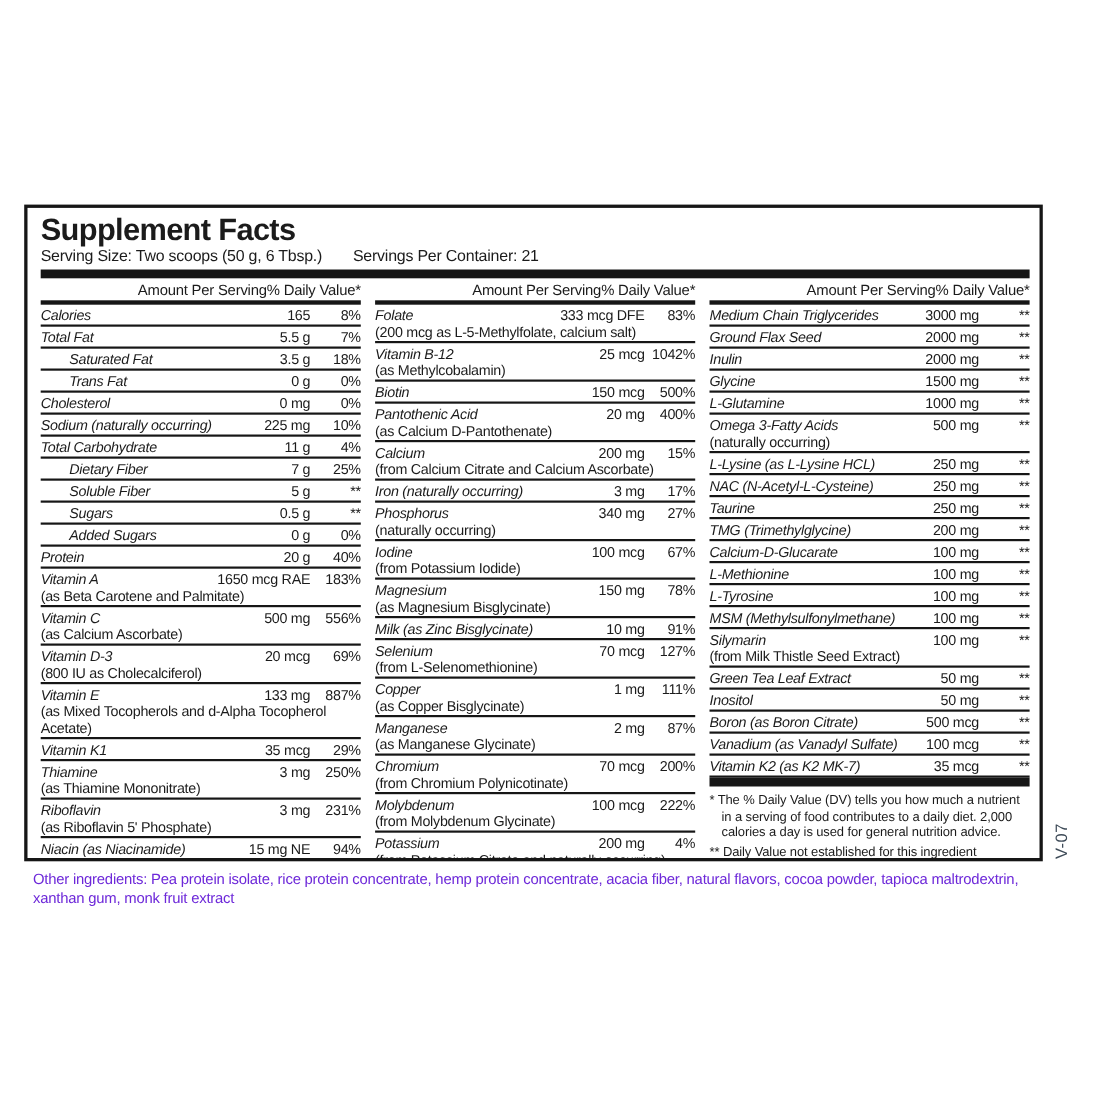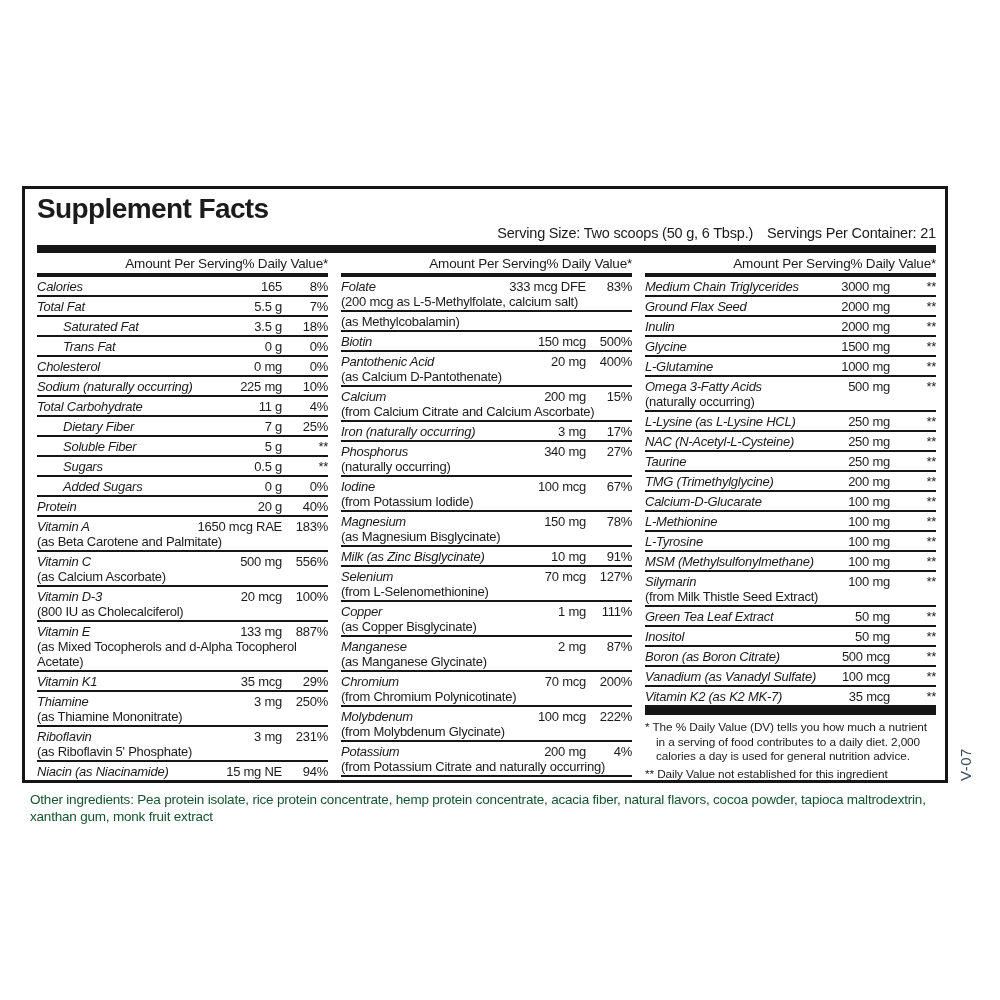--- a/index.html
+++ b/index.html
@@ -2,39 +2,39 @@
 <html><head>
 <meta charset="utf-8">
 <style>
   html,body{margin:0;padding:0;background:#fff;}
   .canvas{position:relative;width:1000px;height:1000px;background:#fff;
           font-family:"Liberation Sans", sans-serif;color:#1b1b1b;}
   .label-box{position:absolute;left:22px;top:186px;width:926px;height:597px;
              box-sizing:border-box;border:3px solid #161616;padding:4px 9px 3px 12px;
              background:#fff;overflow:hidden;}
   .title{font-size:28px;font-weight:700;letter-spacing:-0.6px;line-height:30px;margin-top:1px;}
-  .serving-line{display:flex;gap:14px;font-size:14.5px;letter-spacing:-0.2px;margin:1px 0 4px 0;justify-content:flex-end;}
+  .serving-line{display:flex;gap:28px;font-size:14.5px;letter-spacing:-0.2px;margin:1px 0 4px 0;}
   .thick-bar{height:8px;background:#161616;}
   .columns{display:grid;grid-template-columns:1fr 1fr 1fr;column-gap:13px;margin-top:0;}
   .col-header{display:flex;justify-content:flex-end;align-items:baseline;
               font-size:13.5px;letter-spacing:-0.2px;padding:3px 0 2px 0;
               border-bottom:4.5px solid #161616;}
   .nrow{border-bottom:2px solid #161616;padding:1.5px 0;}
   .nrow-main{display:flex;align-items:baseline;gap:6px;font-size:13px;line-height:15px;letter-spacing:-0.25px;}
   .nm{flex:1 1 auto;font-style:italic;}
   .nm.ind{padding-left:26px;}
   .amt{white-space:nowrap;text-align:right;}
   .dv{flex:0 0 40px;text-align:right;white-space:nowrap;}
   .sub{font-size:13px;line-height:15px;letter-spacing:-0.25px;}
   .end-bar{height:8px;background:#161616;margin-top:0;}
   .footnotes{margin-top:5px;}
   .footnote{font-size:11.8px;line-height:14.5px;letter-spacing:-0.1px;
             padding-left:11px;text-indent:-11px;margin-bottom:3px;}
   .other-ingredients{position:absolute;left:30px;top:791px;width:908px;
-                     font-size:13.5px;line-height:17px;letter-spacing:-0.2px;color:#14532d;}
+                     font-size:13.5px;line-height:17px;letter-spacing:-0.2px;color:#6d28d9;}
   .version{position:absolute;left:957px;top:781px;transform:rotate(-90deg);
            transform-origin:0 0;font-size:15px;letter-spacing:0.5px;color:#3e4b58;white-space:nowrap;}
 </style>
 </head>
 <body>
 
 <div class="canvas">
   <div class="label-box">
     <div class="title">Supplement Facts</div>
     <div class="serving-line">
@@ -147,21 +147,21 @@
                 <span class="nm">Vitamin C</span>
                 <span class="amt">500 mg</span>
                 <span class="dv">556%</span>
               </div>
               <div class="sub">(as Calcium Ascorbate)</div>
             </div>
             <div class="nrow">
               <div class="nrow-main">
                 <span class="nm">Vitamin D-3</span>
                 <span class="amt">20 mcg</span>
-                <span class="dv">100%</span>
+                <span class="dv">69%</span>
               </div>
               <div class="sub">(800 IU as Cholecalciferol)</div>
             </div>
             <div class="nrow">
               <div class="nrow-main">
                 <span class="nm">Vitamin E</span>
                 <span class="amt">133 mg</span>
                 <span class="dv">887%</span>
               </div>
               <div class="sub">(as Mixed Tocopherols and d-Alpha Tocopherol Acetate)</div>
@@ -208,20 +208,25 @@
         <div>
             <div class="nrow">
               <div class="nrow-main">
                 <span class="nm">Folate</span>
                 <span class="amt">333 mcg DFE</span>
                 <span class="dv">83%</span>
               </div>
               <div class="sub">(200 mcg as L-5-Methylfolate, calcium salt)</div>
             </div>
             <div class="nrow">
+              <div class="nrow-main">
+                <span class="nm">Vitamin B-12</span>
+                <span class="amt">25 mcg</span>
+                <span class="dv">1042%</span>
+              </div>
               <div class="sub">(as Methylcobalamin)</div>
             </div>
             <div class="nrow">
               <div class="nrow-main">
                 <span class="nm">Biotin</span>
                 <span class="amt">150 mcg</span>
                 <span class="dv">500%</span>
               </div>
             </div>
             <div class="nrow">

